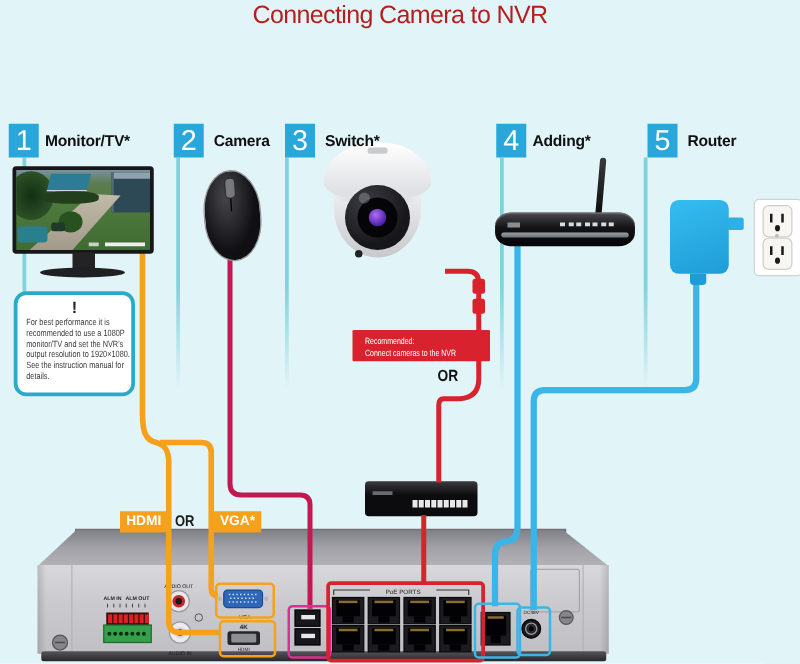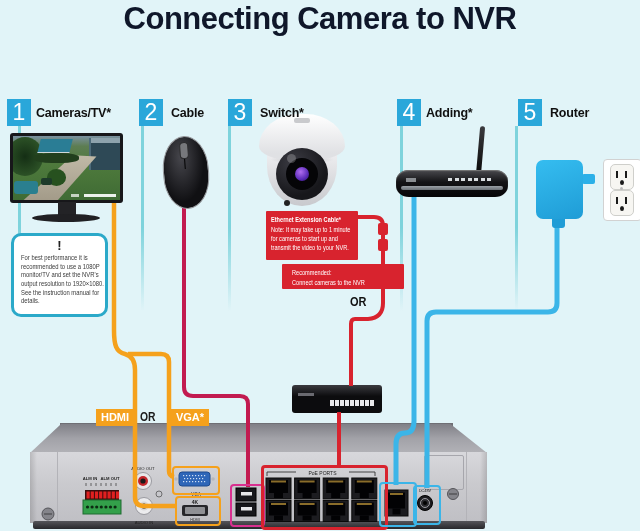--- a/index.html
+++ b/index.html
@@ -1,19 +1,19 @@
 <!DOCTYPE html>
 <html><head>
 <meta charset="utf-8">
 <style>
   html,body{margin:0;padding:0;}
   #stage{position:relative;width:640px;height:531px;background:#e1f4f8;overflow:hidden;font-family:"Liberation Sans",sans-serif;}
   .abs{position:absolute;}
   .tx{position:absolute;transform-origin:0 0;}
-  #title{left:0;right:0;top:1px;text-align:center;font-size:31px;font-weight:bold;color:#0f172a;letter-spacing:-0.5px;}
+  #title{left:0;right:0;top:1px;text-align:center;font-size:20px;font-weight:normal;color:#b91c1c;letter-spacing:-0.5px;}
   .badge{width:24px;height:27px;background:#2aa7da;color:#fff;font-size:23px;text-align:center;line-height:27px;}
   .itemlabel{font-size:12.5px;font-weight:bold;color:#101010;top:106px;letter-spacing:-0.2px;}
   .guide{width:2.5px;top:126px;height:185px;background:linear-gradient(#7ed3dc 0%,#7ed3dc 55%,rgba(126,211,220,0) 100%);}
   
   #monitor{left:10px;top:133px;width:115px;height:90px;}
   #mon-screen{left:0;top:0;width:113px;height:70px;background:#17171a;border-radius:3px;}
   #mon-pic{left:3px;top:3px;width:107px;height:64px;background:linear-gradient(180deg,#7a91a0 0%,#5d7d52 16%,#4e7a3c 45%,#3f6b34 100%);overflow:hidden;}
   .scr{position:absolute;}
   .scr-tree{left:-6%;top:2%;width:34%;height:60%;background:radial-gradient(#142e14,#2c5126 70%);border-radius:50%;}
   .scr-awning{left:24%;top:5%;width:30%;height:21%;background:#2a7d95;transform:skewX(-14deg);border-bottom:1px solid #cfd8da;}
@@ -89,21 +89,21 @@
   
   .conn-label{top:409px;height:17px;background:#F5A11C;color:#fff;font-weight:bold;font-size:11px;text-align:center;line-height:17px;}
   #lbl-hdmi{left:96px;width:38px;}
   #lbl-vga{left:171px;width:38px;}
   #lbl-or{left:140px;top:410px;font-weight:bold;font-size:20px;color:#1b1b1b;transform:scale(0.52,0.62);}
   
   .callout{background:#D8232E;color:#fff;border-radius:1px;}
   #box1{left:266px;top:211px;width:92px;height:49px;}
   #box1-text{left:5px;top:4px;width:205px;font-size:14px;line-height:18px;transform:scale(0.40,0.52);color:#fff;}
   #box1-text .t{font-weight:bold;}
-  #box2{left:282px;top:264px;width:122px;height:25px;}
+  #box2{left:282px;top:264px;width:110px;height:25px;}
   #box2-text{left:10px;top:3.5px;width:230px;font-size:14px;line-height:18.5px;transform:scale(0.40,0.52);white-space:pre-line;color:#fff;}
   #or-mid{left:350px;top:294px;font-weight:bold;font-size:20px;color:#111;transform:scale(0.55,0.65);}
   #box3{left:261px;top:320px;width:122px;height:58px;}
   #box3-text{left:9px;top:6px;width:240px;font-size:14px;line-height:21px;transform:scale(0.40,0.52);color:#fff;}
   
   #notebox{left:11px;top:233px;width:97px;height:84px;background:#fff;border:3px solid #2BA9C9;border-radius:10px;box-sizing:border-box;}
   #note-icon{left:0;right:0;top:2px;text-align:center;font-weight:bold;font-size:13px;color:#222;}
   #note-text{left:7px;top:17px;width:200px;font-size:14px;line-height:16.8px;transform:scale(0.42,0.52);color:#3a3a3a;}
   svg text{font-family:"Liberation Sans",sans-serif;}
 </style>
@@ -367,41 +367,35 @@
   <div class="abs frame" id="fr-hdmi"></div>
   <div class="abs frame" id="fr-usb"></div>
   <div class="abs frame" id="fr-poe"></div>
   <div class="abs frame" id="fr-lan"></div>
   <div class="abs frame" id="fr-pwr"></div>
 
   <div class="abs conn-label" id="lbl-hdmi">HDMI</div>
   <div class="tx" id="lbl-or">OR</div>
   <div class="abs conn-label" id="lbl-vga">VGA*</div>
 
-  <div class="abs callout" id="box1">
-    <div class="tx" id="box1-text">
-      <div class="t">Ethernet Extension Cable*</div>
-      <div class="b">Note: It may take up to 1 minute for cameras to start up and transmit the video to your NVR.</div>
-    </div>
-  </div>
   <div class="abs callout" id="box2">
     <div class="tx" id="box2-text">Recommended:
 Connect cameras to the NVR</div>
   </div>
   <div class="tx" id="or-mid">OR</div>
 
   <div class="abs" id="notebox">
     <div class="abs" id="note-icon">!</div>
     <div class="tx" id="note-text">For best performance it is recommended to use a 1080P monitor/TV and set the NVR's output resolution to 1920×1080. See the instruction manual for details.</div>
   </div>
 
   <div class="abs" id="title">Connecting Camera to NVR</div>
   <div class="abs badge" style="left:7px;top:99px">1</div>
-  <div class="abs itemlabel" style="left:36px">Cameras/TV*</div>
+  <div class="abs itemlabel" style="left:36px">Monitor/TV*</div>
   <div class="abs badge" style="left:139px;top:99px">2</div>
-  <div class="abs itemlabel" style="left:171px">Cable</div>
+  <div class="abs itemlabel" style="left:171px">Camera</div>
   <div class="abs badge" style="left:228px;top:99px">3</div>
   <div class="abs itemlabel" style="left:260px">Switch*</div>
   <div class="abs badge" style="left:397px;top:99px">4</div>
   <div class="abs itemlabel" style="left:426px">Adding*</div>
   <div class="abs badge" style="left:518px;top:99px">5</div>
   <div class="abs itemlabel" style="left:550px">Router</div>
 </div>
 
 </body></html>

